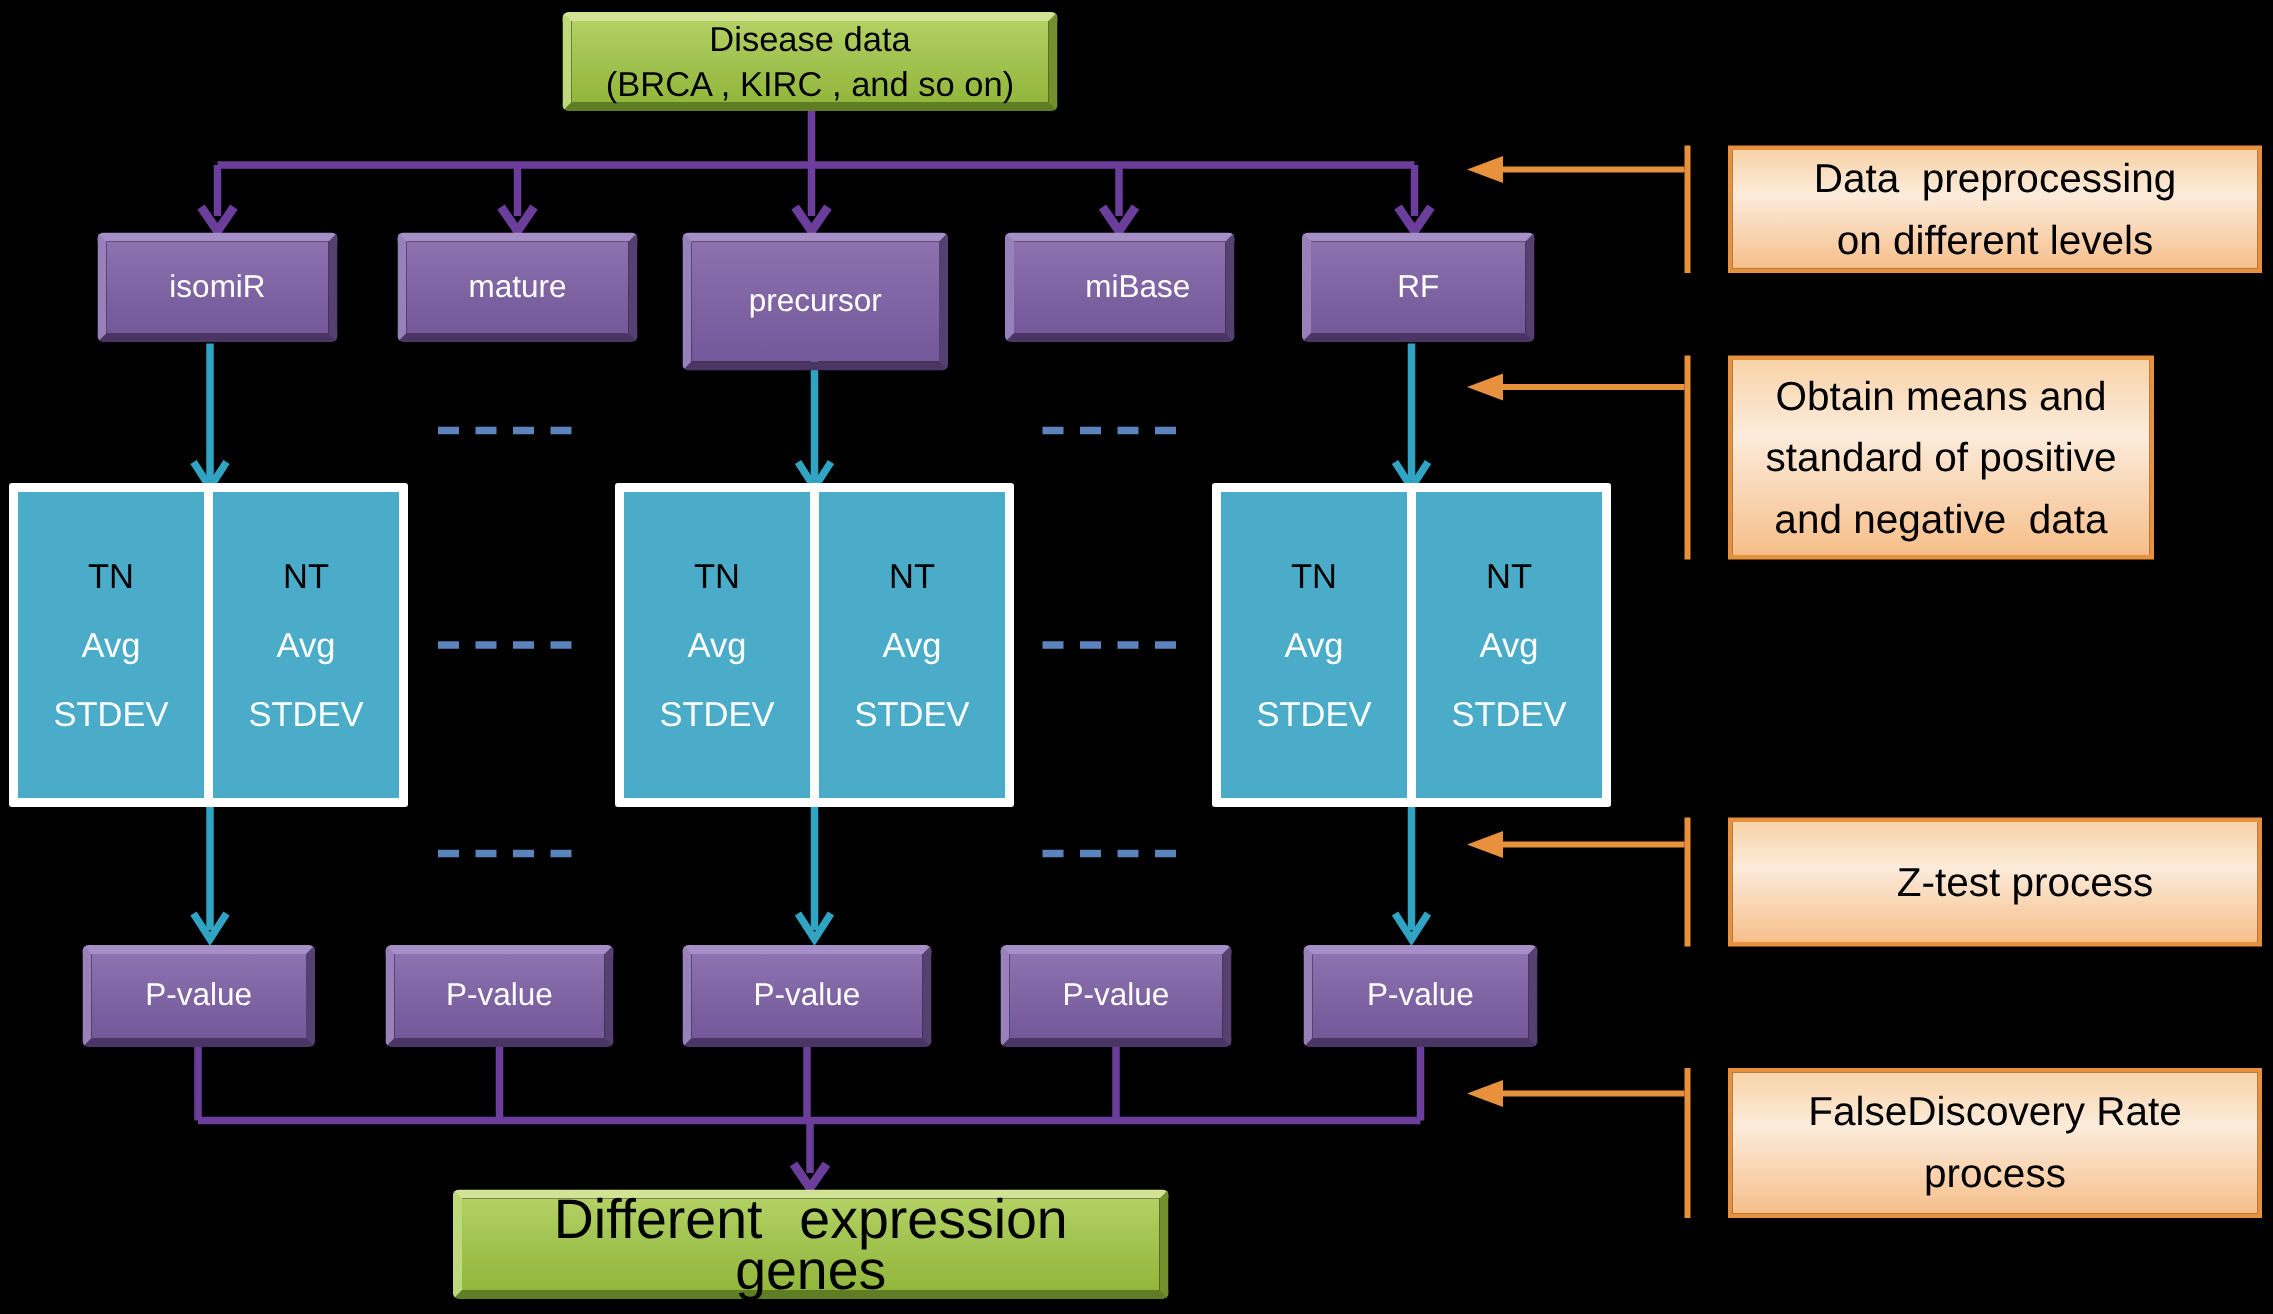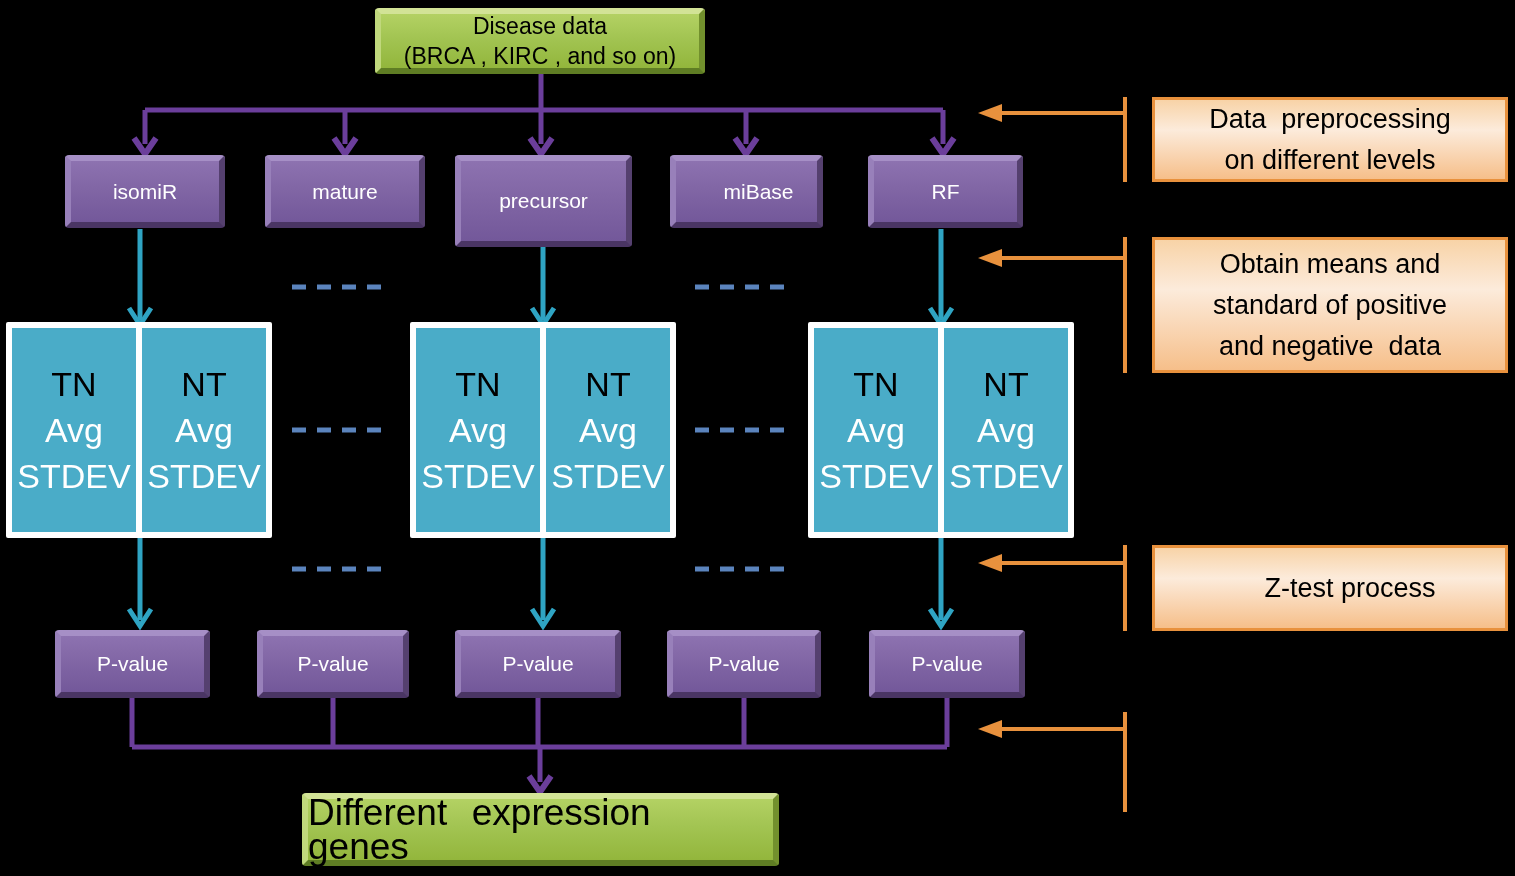--- a/index.html
+++ b/index.html
@@ -2,21 +2,21 @@
 <html><head>
 <meta charset="utf-8">
 <style>
   html,body{margin:0;padding:0;background:#000;}
   .canvas{
     position:relative;width:1515px;height:876px;background:#000;overflow:hidden;
     font-family:"Liberation Sans", sans-serif;
   }
   .canvas *{box-sizing:border-box;}
   svg.connectors{position:absolute;left:0;top:0;width:1515px;height:876px;pointer-events:none;}
-  .node{position:absolute;display:flex;flex-direction:column;align-items:center;justify-content:center;}
+  .node{position:absolute;display:flex;flex-direction:column;align-items:center;justify-content:center;text-align:center;}
   .l,.t{white-space:pre-wrap;}
 
   
   .purple{
     background:linear-gradient(180deg,#8d72b0 0%,#8166a5 45%,#73589a 100%);
     border:6px solid;
     border-color:#a68fc6 #55406f #4a3564 #9880ba;
     border-radius:4px;
     color:#fff;
   }
@@ -33,21 +33,21 @@
   .green.small .l{font-size:23px;line-height:30px;}
   .green.big .l{font-size:37px;line-height:34px;word-spacing:2px;}
 
   
   .pair{
     position:absolute;display:flex;gap:6px;padding:6px;background:#fff;border-radius:2px;
   }
   .cell{
     flex:1;background:#4aacc8;display:flex;flex-direction:column;align-items:center;justify-content:center;
   }
-  .cell .l{font-size:34px;line-height:46px;color:#fff;}
+  .cell .l{font-size:23px;line-height:46px;color:#fff;}
   .cell .l.first{color:#000;}
 
   
   .ann{
     background:linear-gradient(180deg,#f8d3a7 0%,#fcebdb 38%,#f6bf8a 100%);
     border:3px solid #e8913d;
     color:#000;
   }
   .ann .l{font-size:27px;line-height:41px;}
 
@@ -61,21 +61,21 @@
   .n-pair-0{left:6px;top:322px;width:266px;height:216px;}
   .n-pair-1{left:410px;top:322px;width:266px;height:216px;}
   .n-pair-2{left:808px;top:322px;width:266px;height:216px;}
   .n-pv-0{left:55px;top:630px;width:155px;height:68px;}
   .n-pv-1{left:257px;top:630px;width:152px;height:68px;}
   .n-pv-2{left:455px;top:630px;width:166px;height:68px;}
   .n-pv-3{left:667px;top:630px;width:154px;height:68px;}
   .n-pv-4{left:869px;top:630px;width:156px;height:68px;}
   .n-result{left:302px;top:793px;width:477px;height:73px;}
   .n-ann-0{left:1152px;top:97px;width:356px;height:85px;}
-  .n-ann-1{left:1152px;top:237px;width:356px;height:136px;}
+  .n-ann-1{left:1152px;top:237px;width:284px;height:136px;}
   .n-ann-2{left:1152px;top:545px;width:356px;height:86px;padding-left:40px;}
   .n-ann-3{left:1152px;top:712px;width:356px;height:100px;}
 </style>
 </head>
 <body>
 
 <div class="canvas">
 
   <svg class="connectors" viewBox="0 0 1515 876">
 
@@ -186,14 +186,18 @@
     <div class="l">on different levels</div>
   </div>
   <div class="node ann n-ann-1">
     <div class="l">Obtain means and</div>
     <div class="l">standard of positive</div>
     <div class="l">and negative  data</div>
   </div>
   <div class="node ann n-ann-2">
     <div class="l">Z-test process</div>
   </div>
+  <div class="node ann n-ann-3">
+    <div class="l">FalseDiscovery Rate</div>
+    <div class="l">process</div>
+  </div>
 
 </div>
 
 </body></html>

